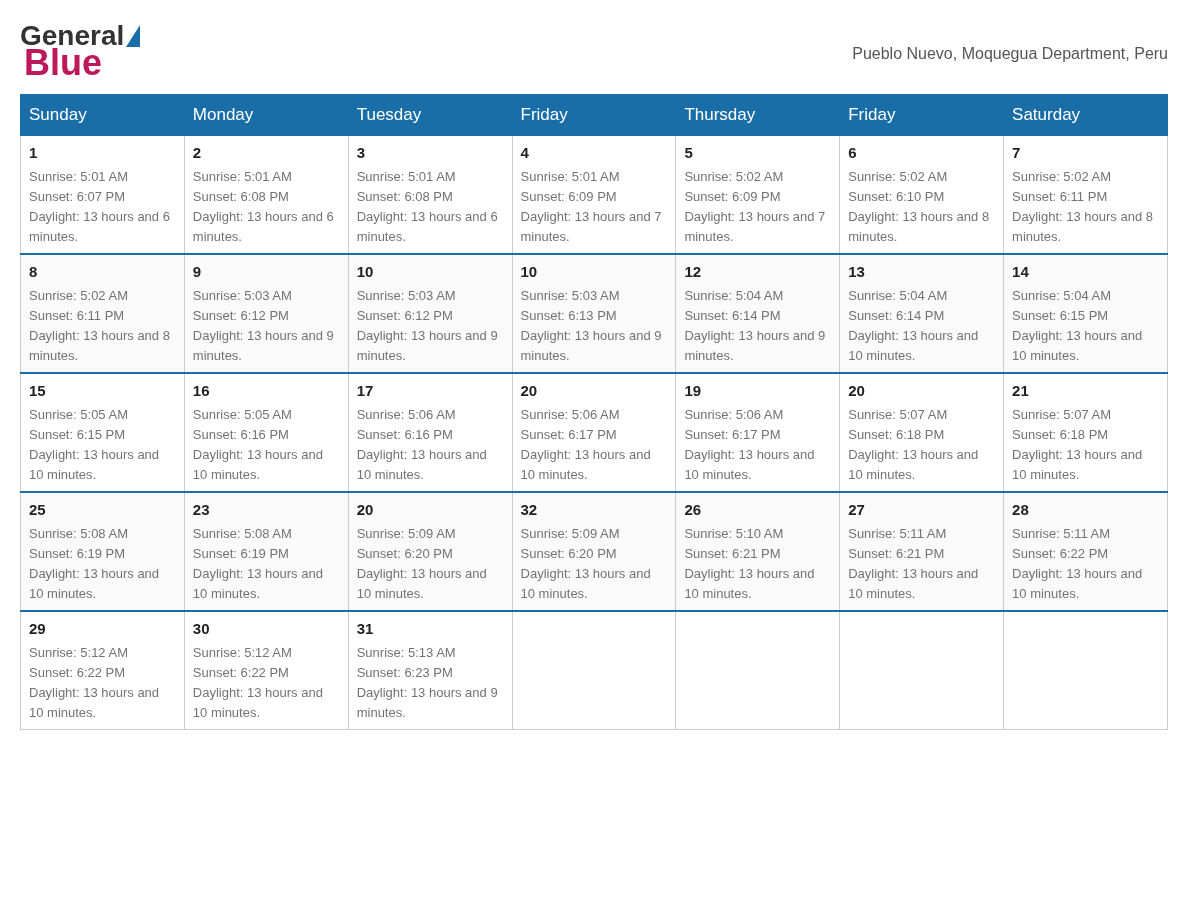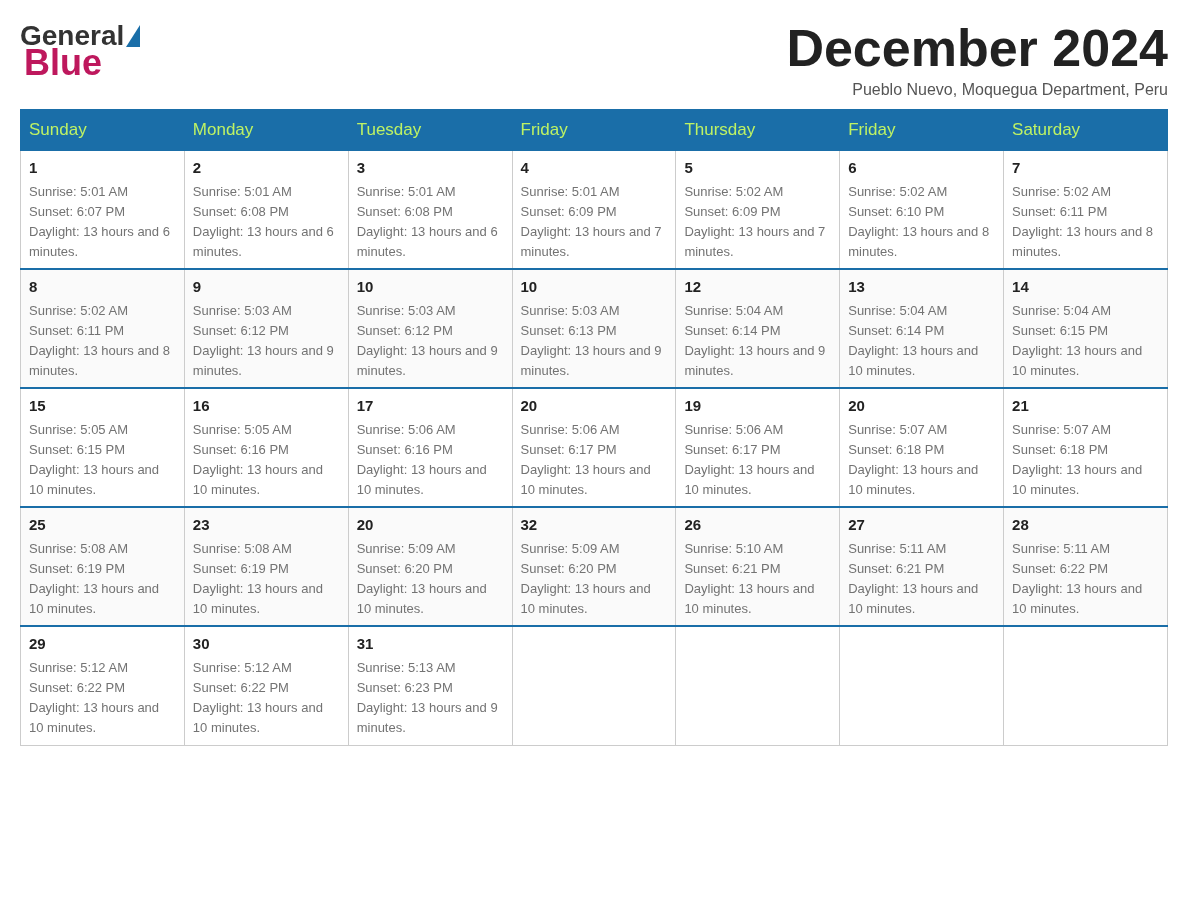--- a/index.html
+++ b/index.html
@@ -6,21 +6,21 @@
     body {
       font-family: Arial, sans-serif;
       background: #fff;
       padding: 20px;
       width: 1188px;
       min-height: 918px;
     }
     .header-section {
       display: flex;
       justify-content: space-between;
-      align-items: flex-start;
+      align-items: center;
       margin-bottom: 10px;
     }
     .logo-area {
       display: flex;
       flex-direction: column;
       align-items: flex-start;
     }
     .logo-text {
       display: flex;
       align-items: center;
@@ -56,21 +56,21 @@
       color: #555;
       margin-top: 4px;
     }
     .calendar-table {
       width: 100%;
       border-collapse: collapse;
       margin-top: 10px;
     }
     .calendar-table th {
       background-color: #1a6ea8;
-      color: #bef264;
+      color: #ffffff;
       font-size: 17px;
       font-weight: normal;
       padding: 10px 8px;
       text-align: left;
       border: 1px solid #1a6ea8;
     }
     .calendar-table td {
       vertical-align: top;
       padding: 6px 8px;
       border: 1px solid #ccc;
@@ -108,21 +108,20 @@
     <div class="logo-text">
       <span class="logo-general">General</span>
       <span class="logo-triangle"></span>
       <br>
     </div>
     <div style="display:flex; align-items:center; margin-top:-10px; padding-left:4px;">
       <span class="logo-blue">Blue</span>
     </div>
   </div>
   <div class="title-area">
-    <div class="month-title">December 2024</div>
     <div class="location-subtitle">Pueblo Nuevo, Moquegua Department, Peru</div>
   </div>
 </div>
 
 <table class="calendar-table">
   <thead>
     <tr>
     <th>Sunday</th>
         <th>Monday</th>
         <th>Tuesday</th>

